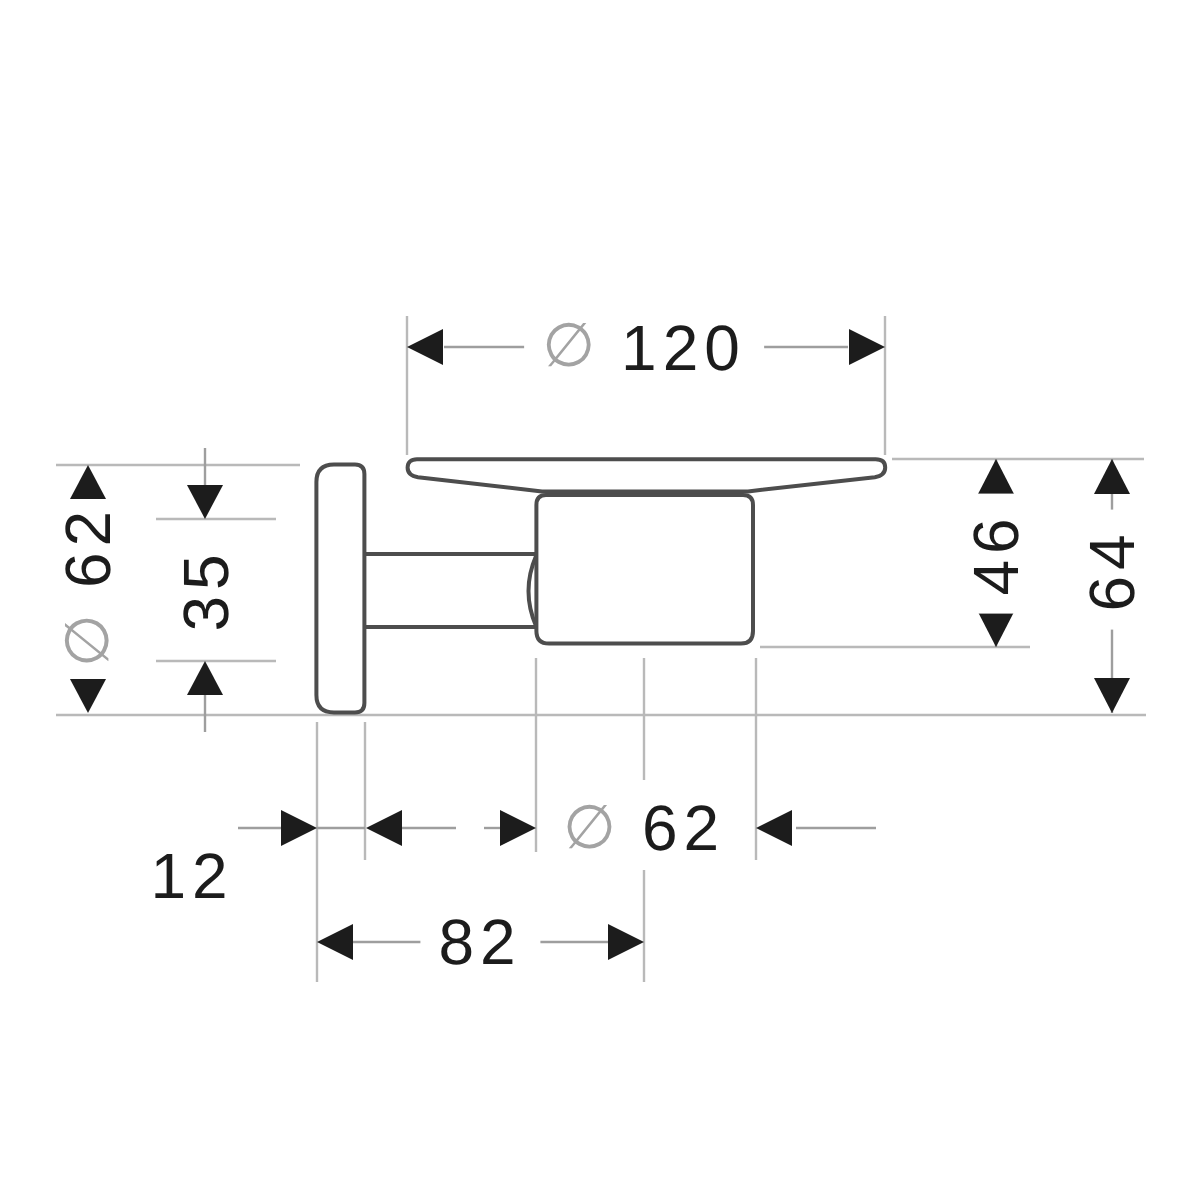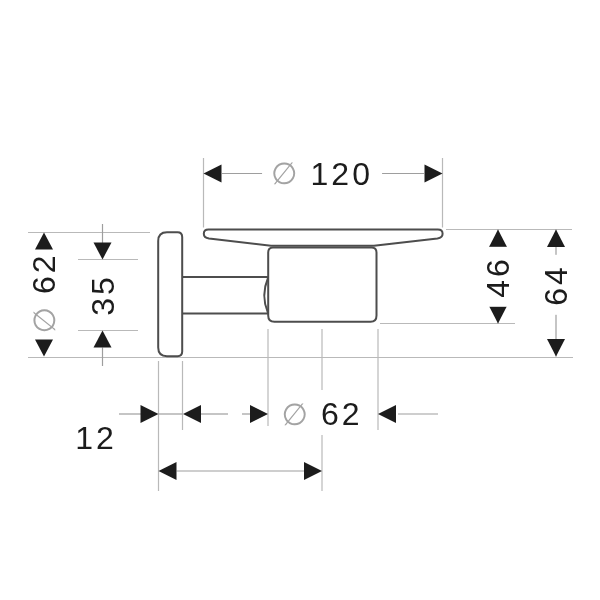--- a/index.html
+++ b/index.html
@@ -137,14 +137,17 @@
 
   <div class="dim-label" style="left:96px;top:414px;margin-top:24px;">
     <span class="val">12</span>
   </div>
 
   <div class="dim-label" style="left:322px;top:414px;">
     <span class="dia">∅</span>
     <span class="val">62</span>
   </div>
 
+  <div class="dim-label bg" style="left:240px;top:471px;">
+    <span class="val">82</span>
+  </div>
 
 </div>
 
 </body></html>

